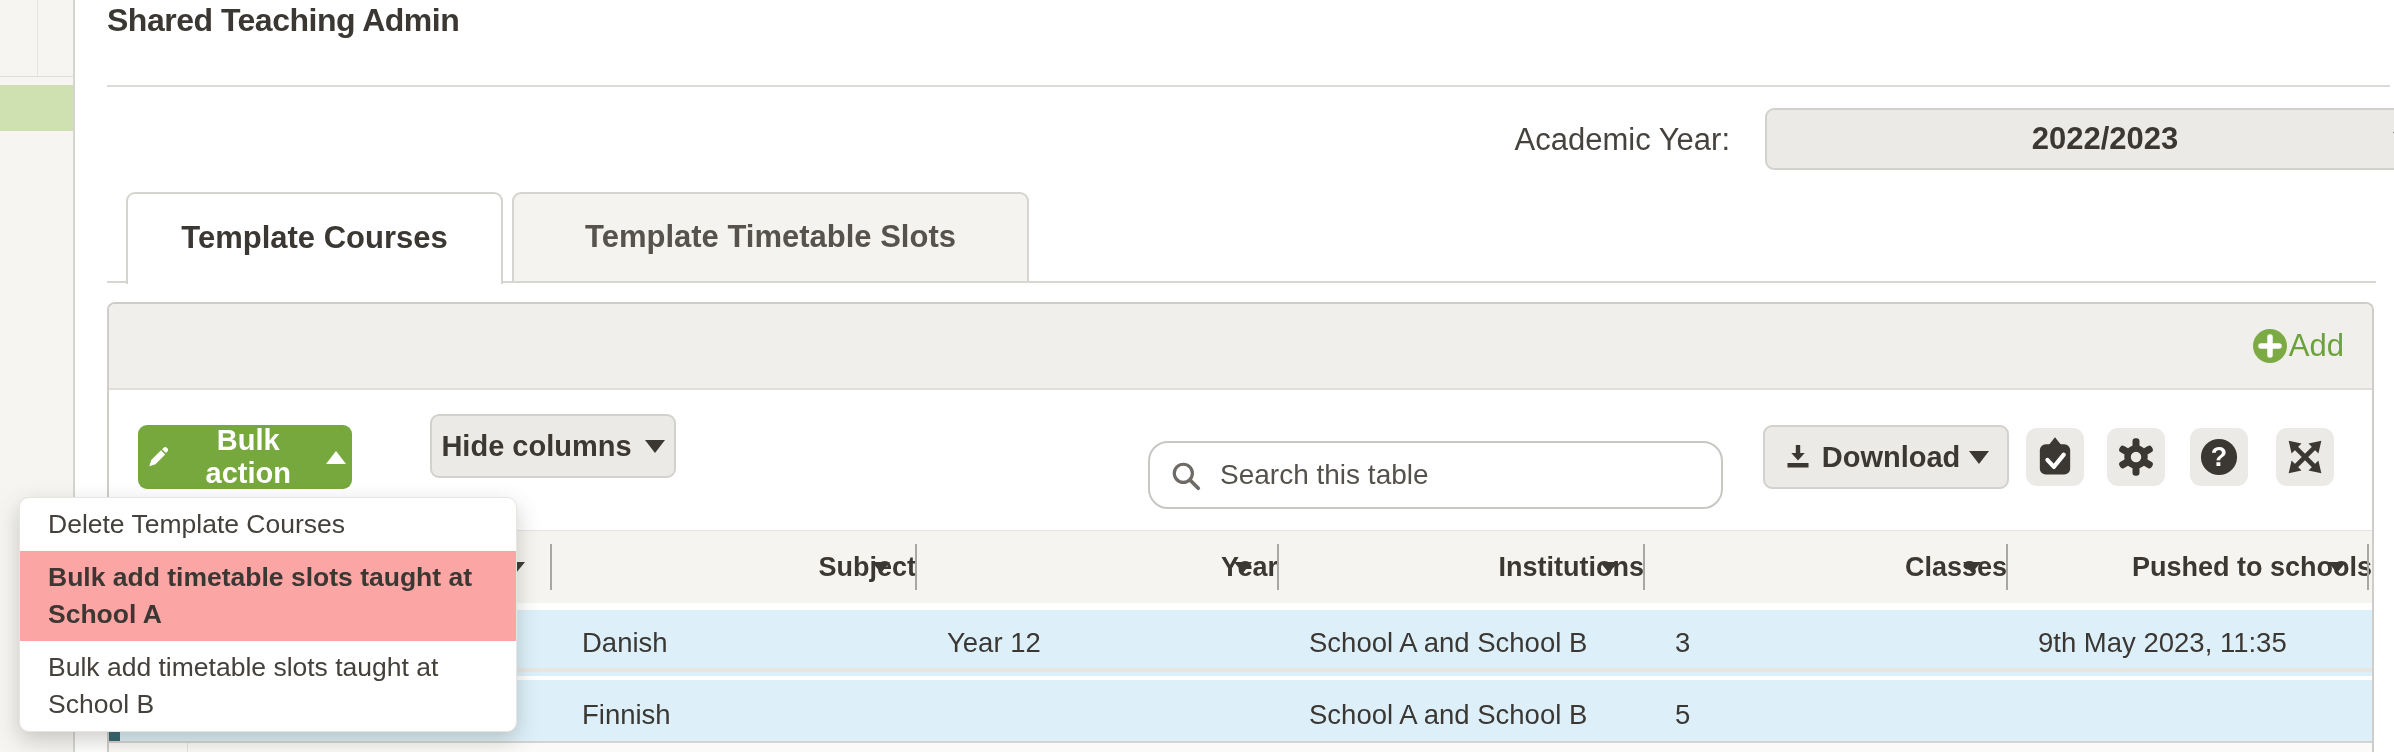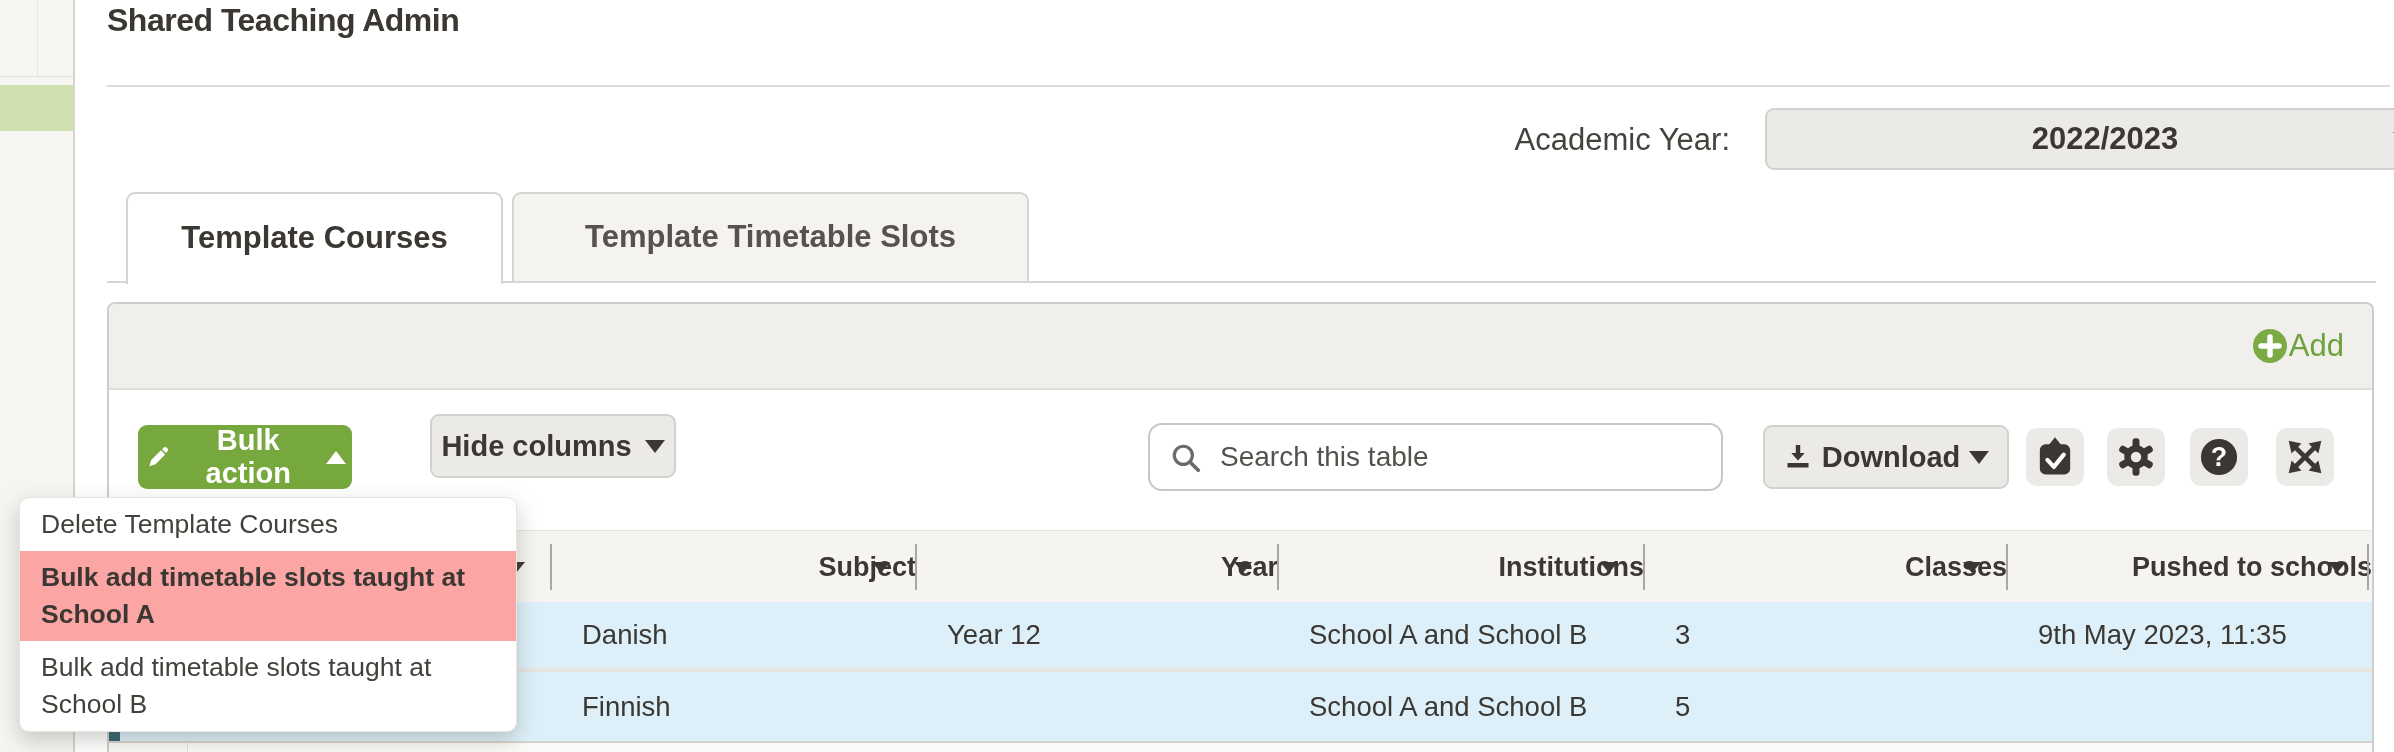--- a/index.html
+++ b/index.html
@@ -44,22 +44,22 @@
   
   .btn{position:absolute;box-sizing:border-box;border-radius:9px;display:flex;align-items:center;
        justify-content:center;gap:13px;font-weight:bold;font-size:29px;cursor:pointer;border:none;}
   .btn-green{background:#77a83d;color:#fff;}
   .btn-gray{background:#eceae7;color:#3b3733;border:2px solid #d3d1cd;}
   .bulk-btn{left:29px;top:121px;width:214px;height:64px;}
   .hide-btn{left:321px;top:110px;width:246px;height:64px;}
   .tri-inline{position:relative;display:inline-block;}
   .tri-inline.tri-down-dark{border-left:10px solid transparent;border-right:10px solid transparent;border-top:13px solid #3b3733;}
 
-  .search-box{left:1039px;top:119px;width:575px;height:68px;background:#fff;border:2px solid #c9c7c3;
-              border-radius:14px;box-sizing:border-box;}
+  .search-box{left:1039px;top:137px;width:575px;height:68px;background:#fff;border:2px solid #c9c7c3;
+              border-radius:20px;box-sizing:border-box;}
   .search-box svg{position:absolute;left:20px;top:17px;}
   .search-box input{position:absolute;left:68px;top:4px;width:500px;height:54px;border:none;outline:none;
                     background:transparent;font-family:"Liberation Sans",sans-serif;font-size:28px;color:#3b3733;}
   .search-box input::placeholder{color:#55514c;opacity:1;}
 
   .dl-btn{left:1654px;top:121px;width:246px;height:64px;gap:9px;}
   .iconbtn{position:absolute;top:124px;width:58px;height:58px;background:#eceae7;border:none;border-radius:11px;
            cursor:pointer;display:flex;align-items:center;justify-content:center;padding:0;}
   .ib1{left:1917px;} .ib2{left:1998px;} .ib3{left:2081px;} .ib4{left:2167px;}
 
@@ -67,35 +67,35 @@
   .grid{position:absolute;left:0;right:0;display:grid;
         grid-template-columns:78px 364px 365px 362px 366px 363px auto;}
   .thead{top:226px;height:72px;background:#f5f4f0;border-top:1px solid #e6e4e0;}
   .th{position:relative;font-weight:bold;font-size:27px;color:#3b3733;line-height:72px;padding-left:20px;
       box-sizing:border-box;cursor:pointer;text-align:right;}
   .th .tri-col{right:26px;top:31px;border-left:9px solid transparent;border-right:9px solid transparent;
                border-top:11px solid #3b3733;}
   .th-sep::before{content:"";position:absolute;left:-1px;top:13px;width:2px;height:46px;background:#a9a7a3;}
   .th-last::after{content:"";position:absolute;right:3px;top:13px;width:2px;height:46px;background:#a9a7a3;}
 
-  .row{background:#ddf0fa;}
+  .row{background:#ddf0fa;margin-top:8px;}
   .row1{top:298px;height:66px;}
   .row2{top:368px;height:69px;}
   .td{font-size:27.5px;color:#3b3733;padding-left:31px;box-sizing:border-box;overflow:hidden;white-space:nowrap;}
   .row1 .td{line-height:66px;} .row2 .td{line-height:69px;}
   .rowgap1{left:0;right:0;top:364px;height:4px;background:#e8e6e3;}
   .rowgap2{left:0;right:0;top:437px;height:2px;background:#d5d3cf;}
   .row3{left:0;right:0;top:439px;height:11px;background:#fbfaf8;}
   .row3-vline{left:78px;top:0;width:1px;height:11px;background:#e4e2de;}
   .checkbox-fragment{left:0;top:423px;width:11px;height:14px;background:#31656f;cursor:pointer;}
 
   
   .menu{left:19px;top:497px;width:498px;background:#fff;border:1px solid #e7e5e1;border-radius:10px;
         box-shadow:0 8px 22px rgba(80,75,70,.28);z-index:30;overflow:hidden;box-sizing:border-box;}
-  .menu-item{padding:8px 21px;font-size:26.5px;line-height:37px;color:#44403c;cursor:pointer;}
+  .menu-item{padding:8px 28px;font-size:26.5px;line-height:37px;color:#44403c;cursor:pointer;}
   .menu-item.hl{background:#fca5a5;font-weight:bold;color:#3b3733;}
 </style>
 </head>
 <body>
 
 <div class="canvas">
 
   <div class="abs sidebar">
     <div class="abs sidebar-vline"></div>
     <div class="abs sidebar-hline"></div>

